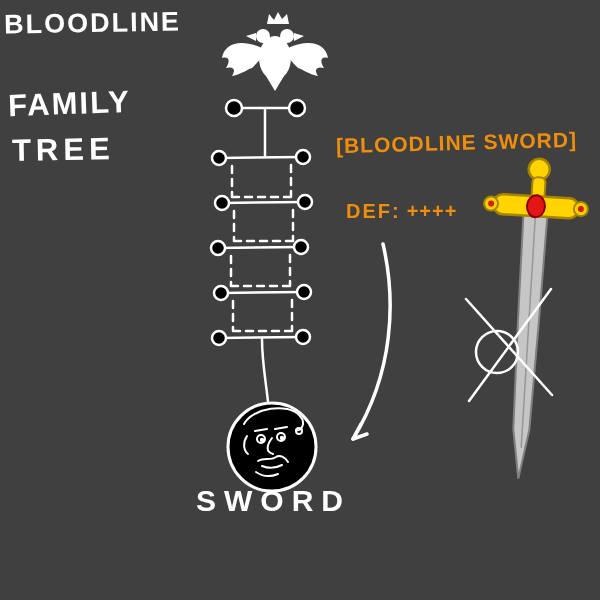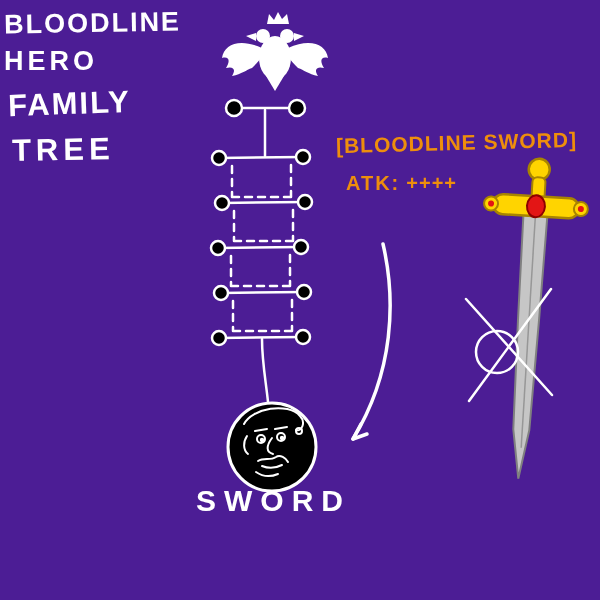--- a/index.html
+++ b/index.html
@@ -1,17 +1,17 @@
 <!DOCTYPE html>
 <html><head>
 <meta charset="utf-8">
 <style>
   html,body{margin:0;padding:0;background:#000;}
   .stage{
-    position:relative;width:600px;height:600px;background:#4c1d95;overflow:hidden;
+    position:relative;width:600px;height:600px;background:#404040;overflow:hidden;
     font-family:"Liberation Sans", sans-serif;
   }
   .txt{position:absolute;color:#fff;font-weight:bold;white-space:nowrap;}
   .title-line{letter-spacing:2px;}
   .tl0{left:4px;top:8px;font-size:27px;transform:rotate(-1deg);}
   .tl1{left:4px;top:46px;font-size:27px;letter-spacing:4px;}
   .tl2{left:8px;top:86px;font-size:31px;transform:rotate(-2deg);}
   .tl3{left:12px;top:132px;font-size:31px;letter-spacing:5px;transform:rotate(-1deg);}
   .item-name{left:336px;top:131px;font-size:21px;color:#ee8e0c;letter-spacing:1px;transform:rotate(-1.5deg);}
   .stat{position:absolute;color:#ee8e0c;font-weight:bold;font-size:20px;letter-spacing:2px;white-space:nowrap;}
@@ -109,24 +109,23 @@
       <ellipse cx="529" cy="206" rx="9" ry="11" fill="#e31515" stroke="#8d0000" stroke-width="2"></ellipse>
     </g>
 
     <g class="ink" stroke-width="2.5">
       <circle cx="497" cy="352" r="21"></circle>
       <path d="M551,289 L469,401 M466,299 L552,395"></path>
     </g>
   </svg>
 
   <div class="txt title-line tl0">BLOODLINE</div>
-  <div class="txt title-line tl1">HERO</div>
   <div class="txt title-line tl2">FAMILY</div>
   <div class="txt title-line tl3">TREE</div>
 
   <div class="txt item-name">[BLOODLINE SWORD]</div>
 
-  <div class="stat stat-atk">
-    <span>ATK:</span><span class="val">++++</span>
+  <div class="stat stat-def">
+    <span>DEF:</span><span class="val">++++</span>
   </div>
 
   <div class="txt caption">SWORD</div>
 </div>
 
 </body></html>

